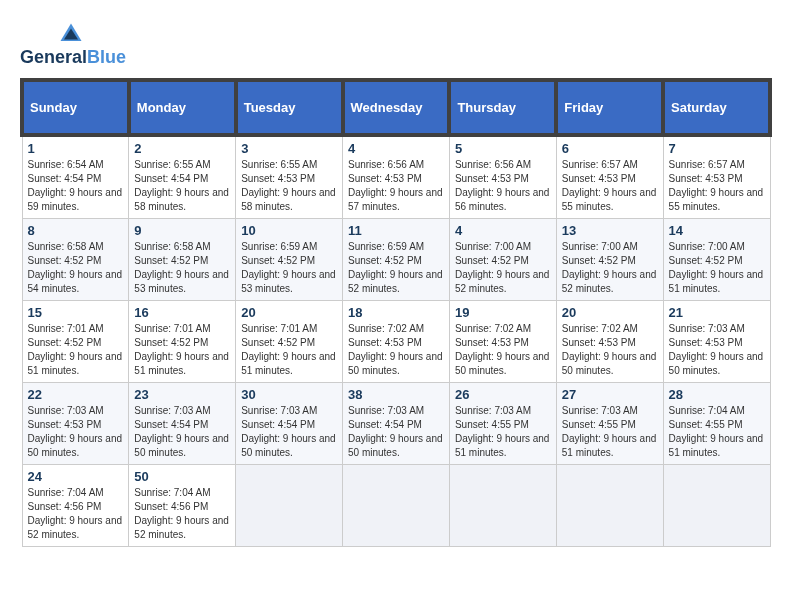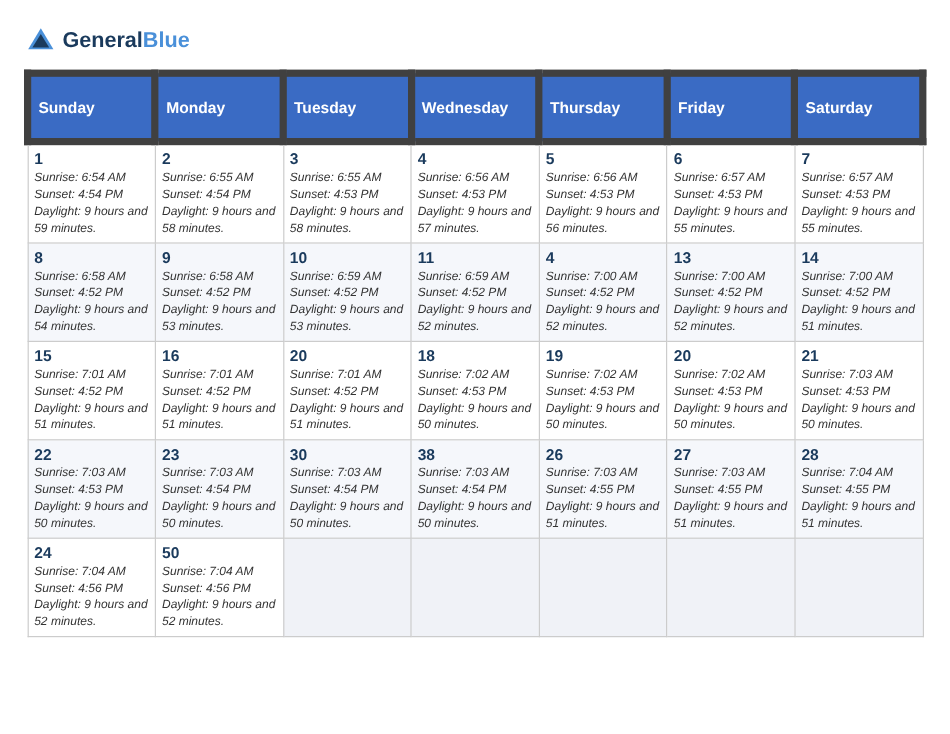--- a/index.html
+++ b/index.html
@@ -12,20 +12,21 @@
     }
     .header-area {
       display: flex;
       justify-content: space-between;
       align-items: flex-start;
       margin-bottom: 10px;
     }
     .logo {
       display: flex;
       align-items: center;
+      flex-direction: column;
     }
     .logo-text {
       font-size: 18px;
       font-weight: bold;
       color: #1a3a5c;
       line-height: 1.1;
     }
     .logo-text span {
       color: #4a90d9;
     }
@@ -51,21 +52,21 @@
       border-collapse: collapse;
       font-size: 11px;
     }
     .calendar-table th {
       background-color: #3a6bc4;
       color: #fff;
       padding: 18px 6px;
       font-size: 13px;
       font-weight: bold;
       text-align: left;
-      border: 6px solid #404040;
+      border: 4px solid #404040;
     }
     .calendar-table td {
       border: 1px solid #ccc;
       vertical-align: top;
       padding: 4px 5px;
       width: 107px;
       min-height: 80px;
       background: #fff;
     }
     .calendar-table tr:nth-child(even) td {
@@ -75,21 +76,20 @@
       font-size: 13px;
       font-weight: bold;
       color: #1a3a5c;
       display: block;
       margin-bottom: 2px;
     }
     .day-info {
       font-size: 10px;
       color: #333;
       line-height: 1.4;
-      font-style: italic;
     }
     .empty-cell {
       background: #f0f2f7 !important;
     }
   </style>
 </head>
 <body>
 
 <div class="header-area">
   <div class="logo">

